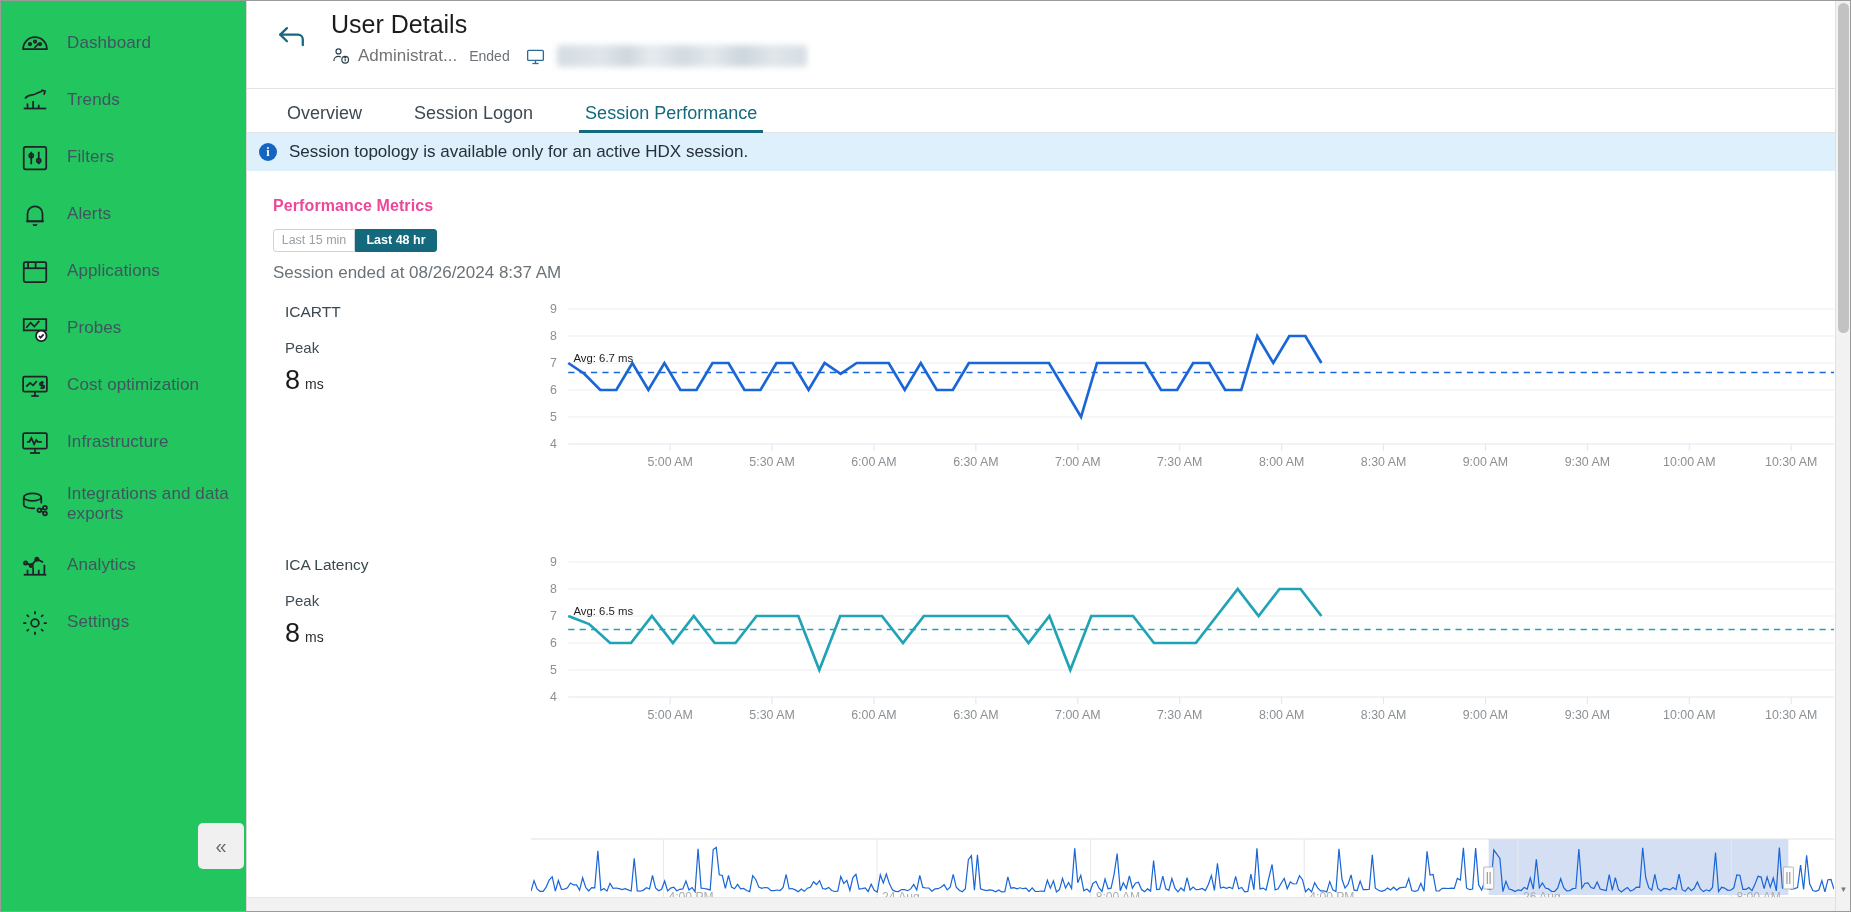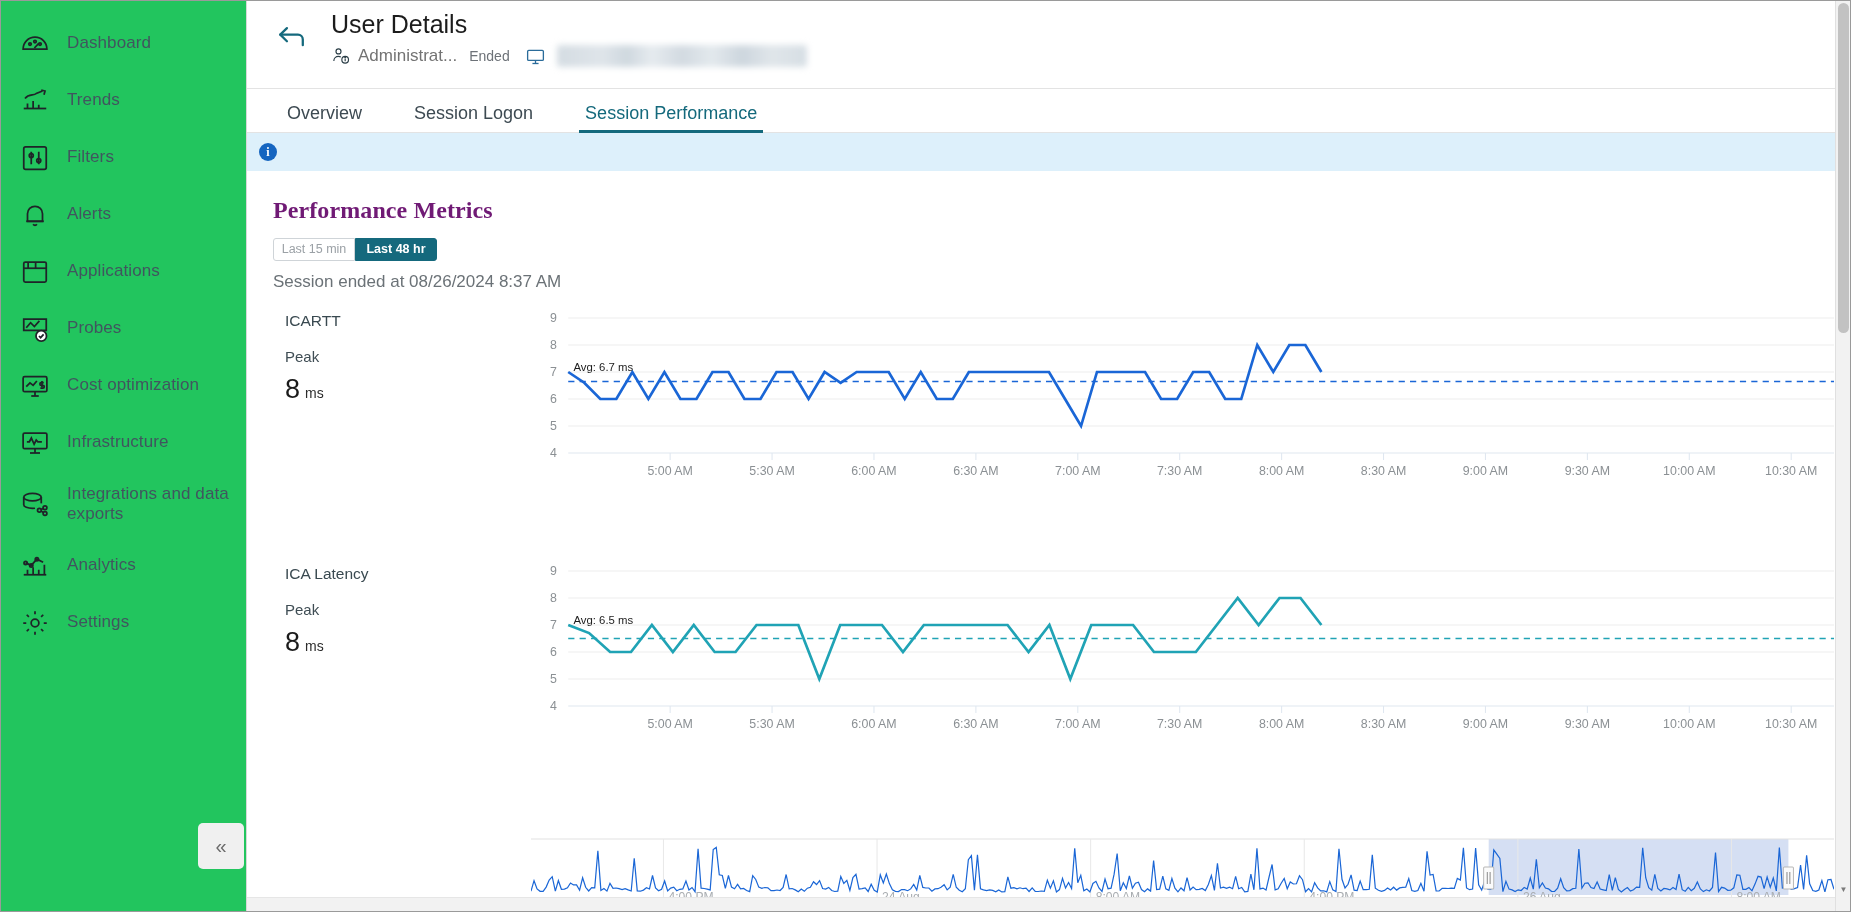--- a/index.html
+++ b/index.html
@@ -172,25 +172,24 @@
     font-family: "Liberation Serif", serif;
   }
   .info-text {
     font-size: 17px;
     color: #25303a;
   }
 
   
   .content { padding: 26px 0 0 26px; position: relative; }
   .section-title {
-    font-size: 24px;
+    font-size: 16px;
     font-weight: bold;
-    color: #701a75;
+    color: #ec4899;
     letter-spacing: 0.1px;
-    font-family: Liberation Serif, serif;
   }
   .toggle-group {
     display: flex;
     margin-top: 14px;
     width: 164px;
     height: 23px;
   }
   .toggle-btn {
     flex: 1;
     font-size: 12.5px;
@@ -503,20 +502,21 @@
     </div>
 
     <div class="tabs">
       <div class="tab">Overview</div>
       <div class="tab">Session Logon</div>
       <div class="tab active">Session Performance</div>
     </div>
 
     <div class="info-banner">
       <span class="info-icon">i</span>
+      <span class="info-text">Session topology is available only for an active HDX session.</span>
     </div>
 
     <div class="content">
       <div class="section-title">Performance Metrics</div>
 
       <div class="toggle-group">
         <div class="toggle-btn off">Last 15 min</div>
         <div class="toggle-btn on">Last 48 hr</div>
       </div>
 

